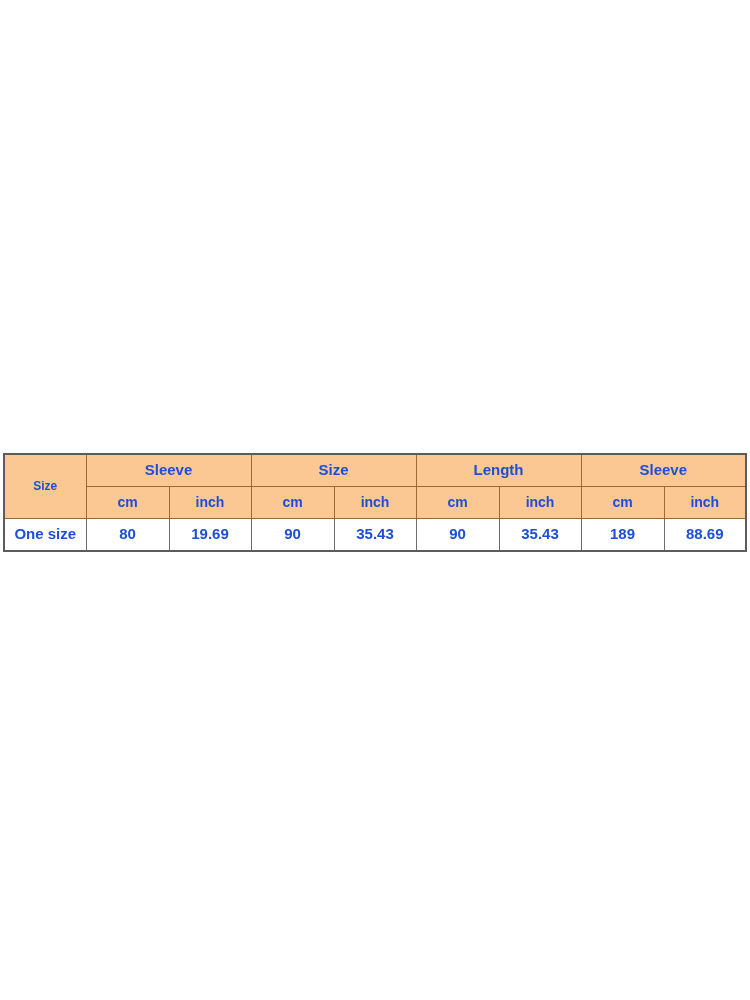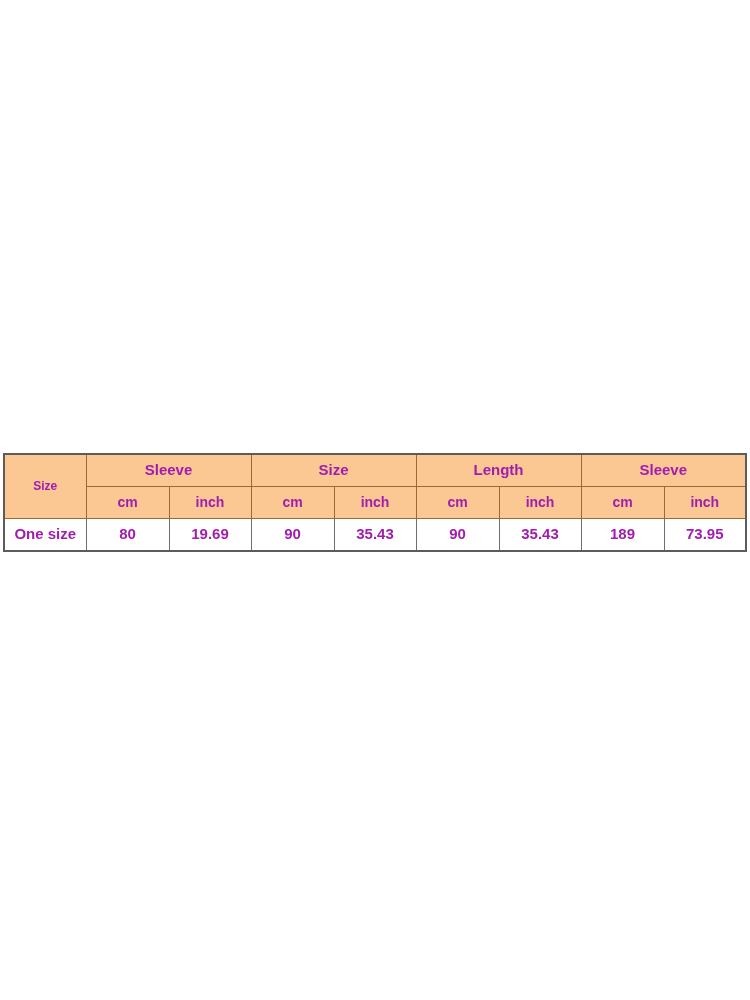--- a/index.html
+++ b/index.html
@@ -28,21 +28,21 @@
     width: 744px;
     border: 2px solid #5c5c5c;
   }
 
   table.size-chart td,
   table.size-chart th {
     border: 1px solid #9a6a33;
     text-align: center;
     vertical-align: middle;
     font-weight: bold;
-    color: #a21caf;
+    color: #1d4ed8;
     padding: 0;
     line-height: 1.1;
   }
 
   
   .hdr {
     background: #fbc894;
     font-size: 15px;
   }
   .hdr-size {
@@ -113,17 +113,17 @@
     <tbody>
       <tr class="data-row">
         <td class="size-label">One size</td>
         <td>80</td>
         <td>19.69</td>
         <td>90</td>
         <td>35.43</td>
         <td>90</td>
         <td>35.43</td>
         <td>189</td>
-        <td>73.95</td>
+        <td>88.69</td>
       </tr>
     </tbody>
   </table>
 </div>
 
 </body></html>

